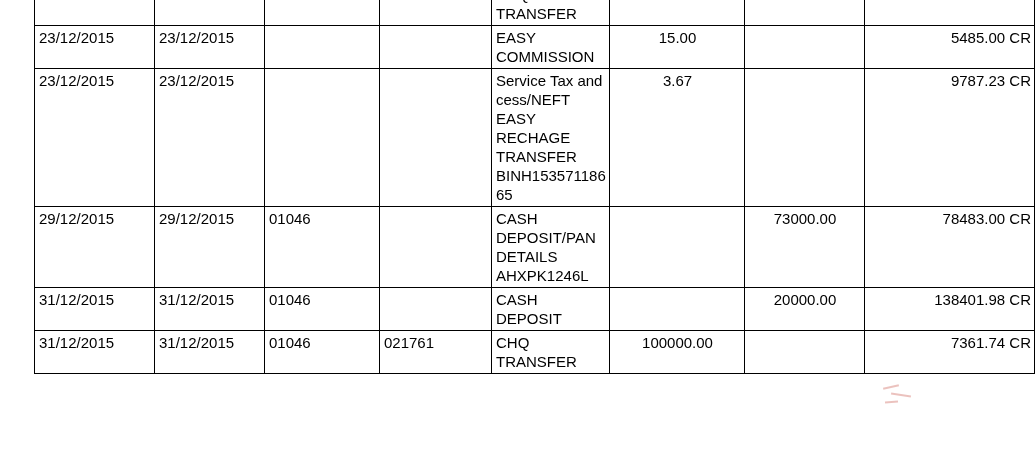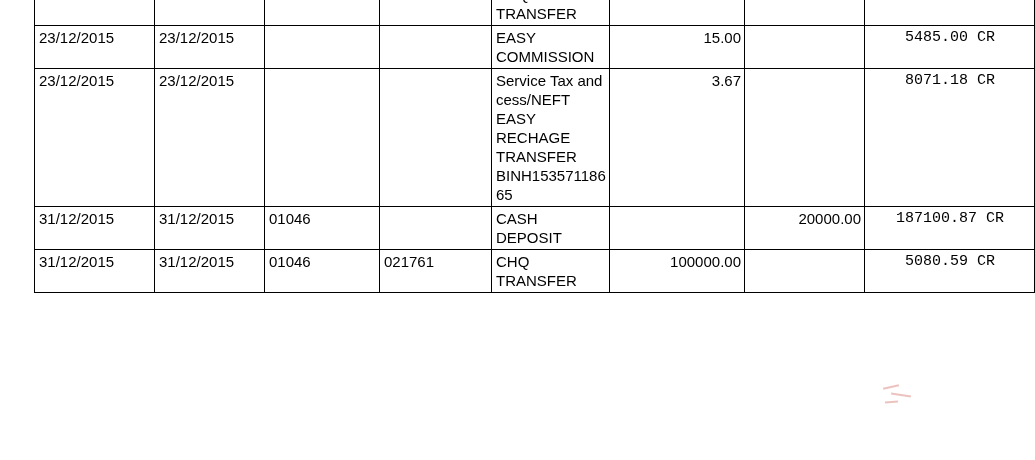--- a/index.html
+++ b/index.html
@@ -40,23 +40,23 @@
   
   col.c-date1   { width: 120px; }
   col.c-date2   { width: 110px; }
   col.c-code    { width: 115px; }
   col.c-chq     { width: 112px; }
   col.c-desc    { width: 118px; }
   col.c-debit   { width: 135px; }
   col.c-credit  { width: 120px; }
   col.c-balance { width: 170px; }
 
-  td.num { text-align: right; padding-right: 6px; }
+  td.num { text-align: center; padding-right: 6px; }
   td.desc { text-align: left; }
-  td.bal { text-align: center; padding-right: 6px; font-family: Liberation Mono, monospace; }
+  td.bal { text-align: right; padding-right: 6px; }
 
   
   .watermark {
     position: absolute;
     right: 118px;
     bottom: 34px;
     width: 34px;
     height: 26px;
     opacity: 0.30;
     pointer-events: none;
@@ -121,41 +121,51 @@
         <td class="bal">5485.00 CR</td>
       </tr>
       <tr>
         <td>23/12/2015</td>
         <td>23/12/2015</td>
         <td></td>
         <td></td>
         <td class="desc">Service Tax and cess/NEFT EASY RECHAGE TRANSFER BINH15357118665</td>
         <td class="num">3.67</td>
         <td class="num"></td>
-        <td class="bal">8071.18 CR</td>
+        <td class="bal">9787.23 CR</td>
+      </tr>
+      <tr>
+        <td>29/12/2015</td>
+        <td>29/12/2015</td>
+        <td>01046</td>
+        <td></td>
+        <td class="desc">CASH DEPOSIT/PAN DETAILS AHXPK1246L</td>
+        <td class="num"></td>
+        <td class="num">73000.00</td>
+        <td class="bal">78483.00 CR</td>
       </tr>
       <tr>
         <td>31/12/2015</td>
         <td>31/12/2015</td>
         <td>01046</td>
         <td></td>
         <td class="desc">CASH DEPOSIT</td>
         <td class="num"></td>
         <td class="num">20000.00</td>
-        <td class="bal">187100.87 CR</td>
+        <td class="bal">138401.98 CR</td>
       </tr>
       <tr>
         <td>31/12/2015</td>
         <td>31/12/2015</td>
         <td>01046</td>
         <td>021761</td>
         <td class="desc">CHQ TRANSFER</td>
         <td class="num">100000.00</td>
         <td class="num"></td>
-        <td class="bal">5080.59 CR</td>
+        <td class="bal">7361.74 CR</td>
       </tr>
     </tbody>
   </table>
 
   <div class="watermark">
     <div class="m1"></div>
     <div class="m2"></div>
     <div class="m3"></div>
   </div>
 

